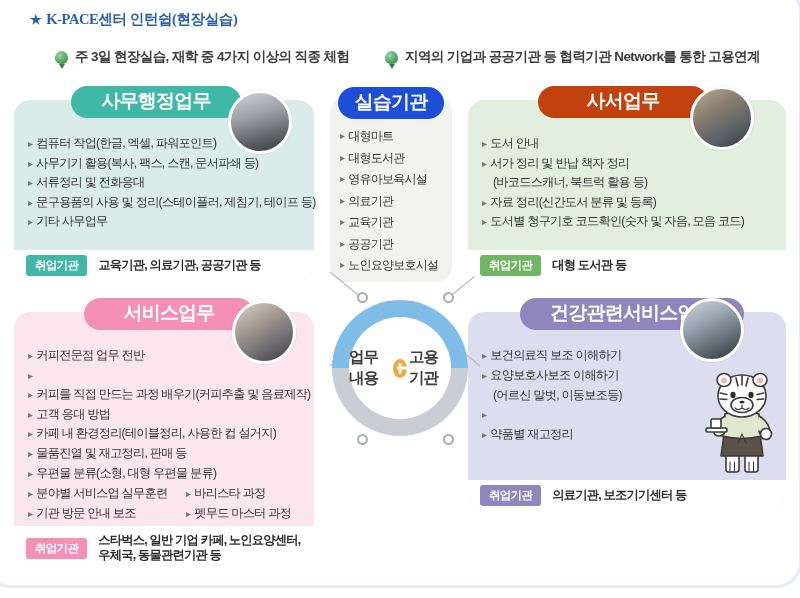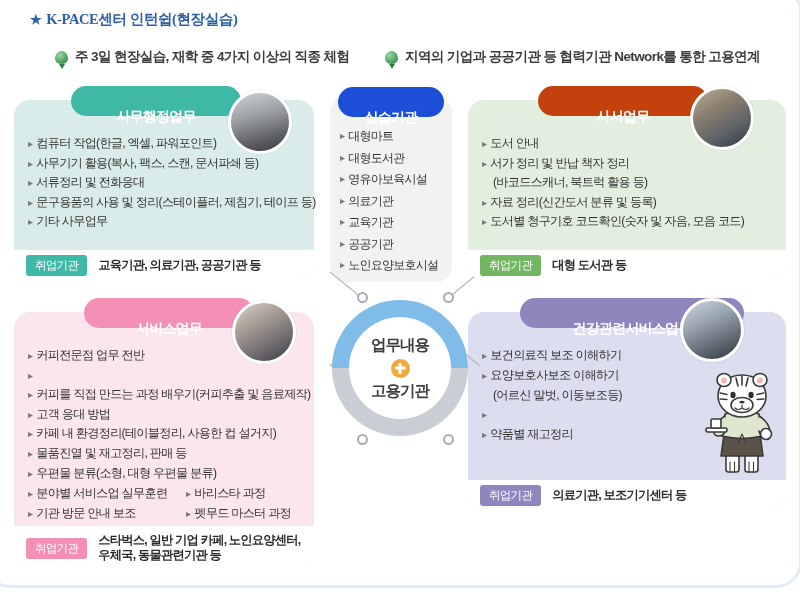--- a/index.html
+++ b/index.html
@@ -42,42 +42,42 @@
     border-left:3px solid transparent;border-right:3px solid transparent;
     border-top:5px solid #2f7d49;
   }
 
   
   .panel{position:absolute;border-radius:16px;overflow:visible;}
   .panel .body{
     position:absolute;left:0;right:0;top:0;bottom:0;border-radius:16px;
   }
   .pill{
-    position:absolute;z-index:4;height:23px;line-height:30px;
-    border-radius:16px;color:#ffffff;font-size:14px;font-weight:bold;
-    letter-spacing:-0.8px;text-align:center;padding:15px 16px;white-space:nowrap;
+    position:absolute;z-index:4;height:32px;line-height:30px;
+    border-radius:16px;color:#ffffff;font-size:19px;font-weight:bold;
+    letter-spacing:-0.8px;text-align:center;padding:0 16px;white-space:nowrap;
     box-sizing:border-box;
   }
   .list{
     position:absolute;z-index:3;left:14px;right:12px;
     font-size:12.2px;color:#333333;letter-spacing:-0.75px;line-height:19.6px;
   }
   .li{display:flex;align-items:flex-start;gap:4px;white-space:nowrap;}
   .li .bul{color:#777;font-size:10px;line-height:19.6px;flex:0 0 auto;}
   .li .cont{display:block;}
   .li.sub{padding-left:11px;align-items:center;}
 
   .footer-bar{
     position:absolute;z-index:4;left:0;right:0;bottom:0;height:30px;
     background:#ffffff;border-radius:0 0 16px 16px;
     display:flex;align-items:center;
   }
   .footer-bar.tall{height:44px;}
   .badge{
-    margin-left:12px;color:#fff;font-size:11.5px;font-weight:normal;
+    margin-left:12px;color:#fff;font-size:11.5px;font-weight:bold;
     letter-spacing:-0.7px;padding:3px 9px;border-radius:3px;flex:0 0 auto;
   }
   .footer-txt{
     margin-left:11px;font-size:12.3px;font-weight:bold;color:#2b2b2b;
     letter-spacing:-0.8px;line-height:15px;
   }
 
   .photo{
     position:absolute;z-index:6;border-radius:50%;
     border:3px solid #ffffff;box-sizing:border-box;overflow:hidden;
@@ -107,21 +107,21 @@
 
   
   .hub{position:absolute;left:332px;top:300px;width:136px;height:136px;z-index:5;}
   .hub .ring{
     position:absolute;inset:0;border-radius:50%;
     background:conic-gradient(from 90deg,#c9cdd4 0deg 180deg,#7fbce8 180deg 360deg);
   }
   .hub .hole{
     position:absolute;left:17px;top:17px;width:102px;height:102px;
     border-radius:50%;background:#ffffff;
-    display:flex;flex-direction:column;align-items:center;justify-content:center;gap:2px;
+    display:flex;flex-direction:row;align-items:center;justify-content:center;gap:2px;
   }
   .hub .ht{font-size:15.5px;font-weight:bold;color:#3d3d3d;letter-spacing:-1px;}
   .plus{
     width:19px;height:19px;border-radius:50%;background:#f0a93c;
     position:relative;margin:1px 0;
   }
   .plus::before,.plus::after{
     content:"";position:absolute;background:#fff;border-radius:1px;
   }
   .plus::before{left:50%;top:4px;width:3px;height:11px;transform:translateX(-50%);}

